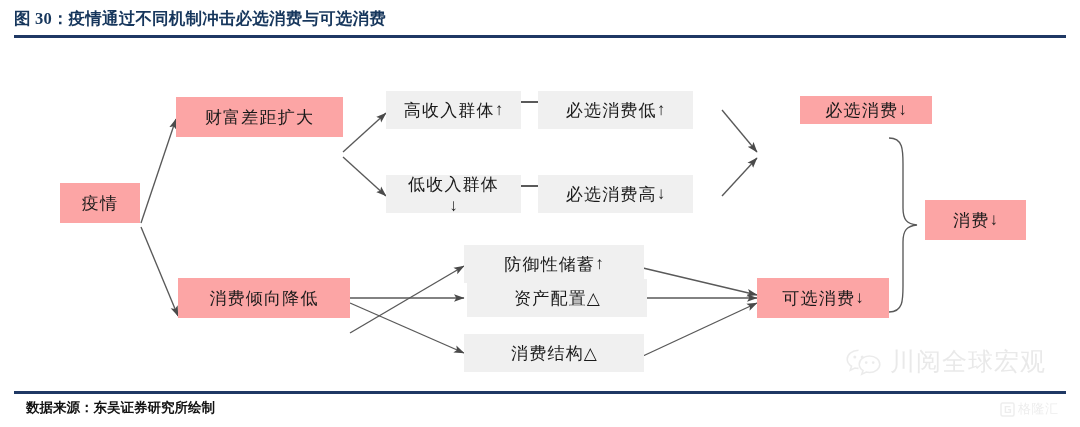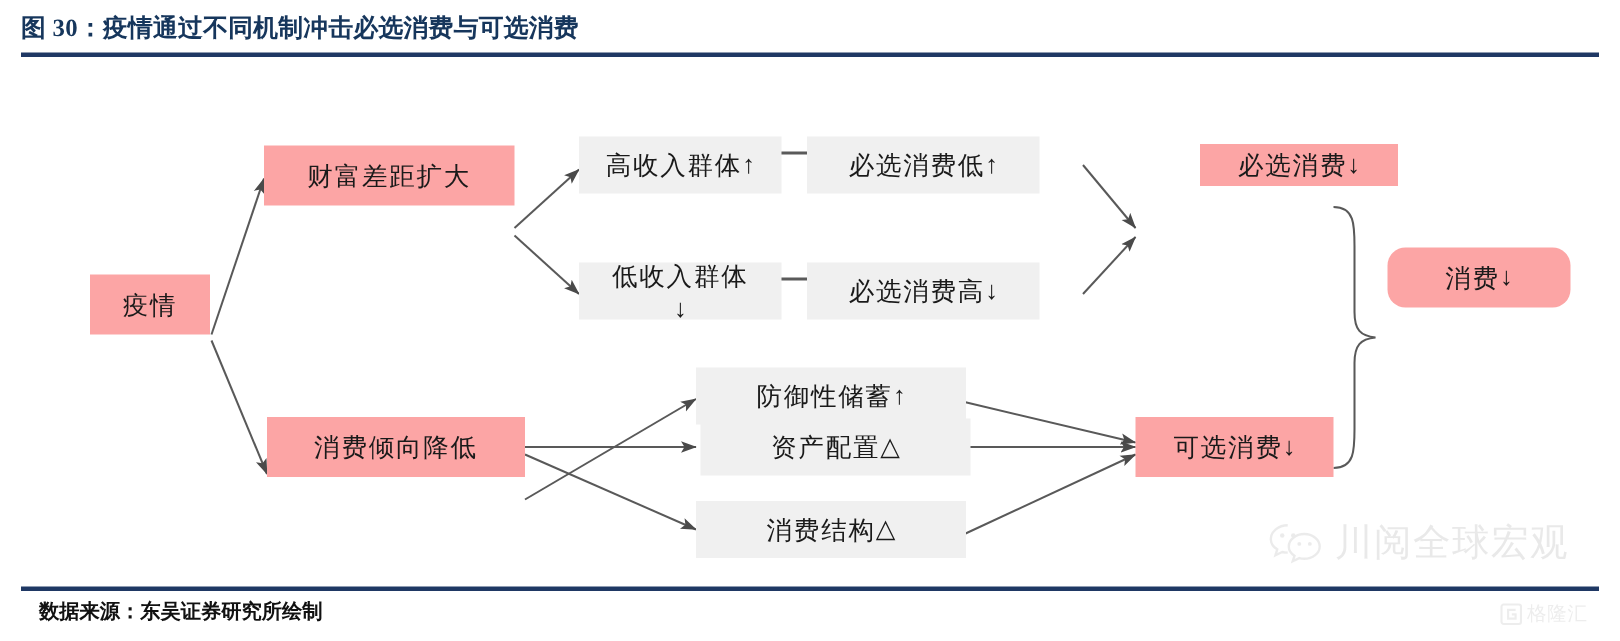--- a/index.html
+++ b/index.html
@@ -244,21 +244,21 @@
     <div class="node shade-light" style="left:464px; top:296px; width:180px; height:38px;">
       <span>消费结构</span>
         <span class="glyph">△</span>
     </div>
 
     <div class="node shade-dark" style="left:757px; top:240px; width:132px; height:40px;">
       <span>可选消费</span>
         <span class="glyph">↓</span>
     </div>
 
-    <div class="node shade-dark" style="left:925px; top:127px; width:122px; height:40px;border-radius:12px;">
+    <div class="node shade-dark" style="left:925px; top:162px; width:101px; height:40px;">
       <span>消费</span>
         <span class="glyph">↓</span>
     </div>
 
   </div>
 
   <div id="wechat-watermark">
     <svg width="38" height="30" viewBox="0 0 38 30" xmlns="http://www.w3.org/2000/svg">
       <g fill="none" stroke="#c0c0c0" stroke-width="1.6">
         <path d="M13.5,3.2 C7.2,3.2 2.2,7.4 2.2,12.3 C2.2,15.1 3.9,17.6 6.5,19.2 L5.3,23.2 L9.8,21.0 C11.0,21.3 12.2,21.4 13.5,21.4"></path>

